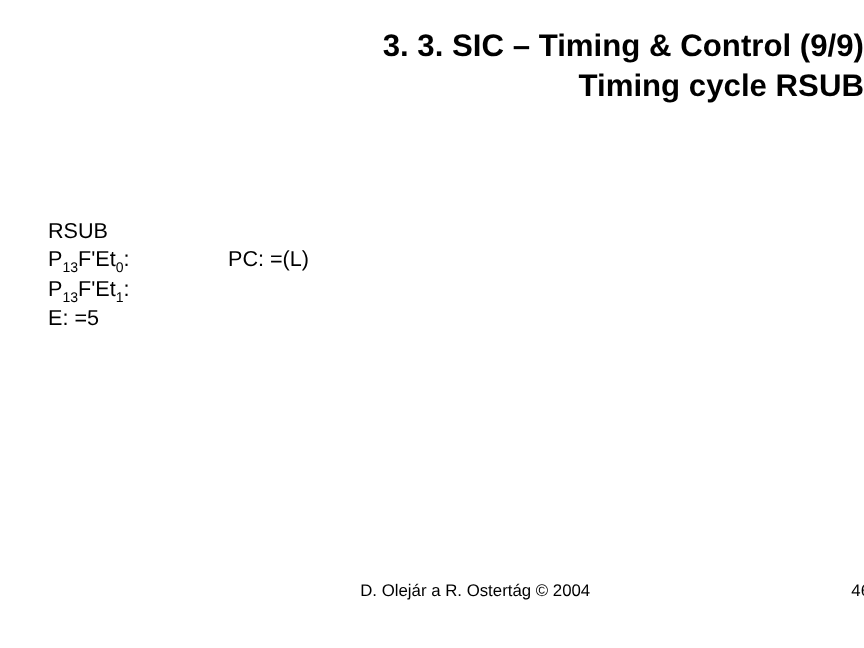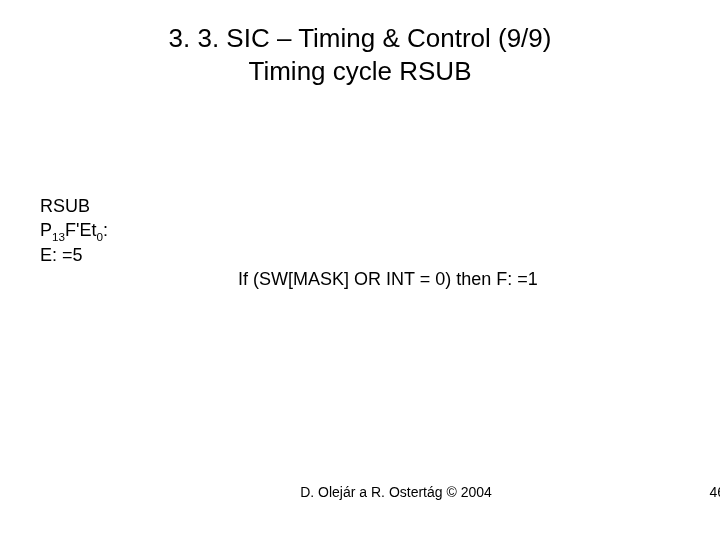--- a/index.html
+++ b/index.html
@@ -13,35 +13,35 @@
     position: relative;
     overflow: hidden;
   }
   .slide {
     width: 720px;
     height: 540px;
     position: relative;
     box-sizing: border-box;
   }
   .title {
-    text-align: center;
+    text-align: right;
     font-size: 26px;
     line-height: 1.25;
     padding-top: 22px;
-    font-weight: normal;
+    font-weight: bold;
   }
   .content {
     position: absolute;
-    top: 194px;
+    top: 180px;
     left: 40px;
     font-size: 18px;
     line-height: 1.35;
     font-weight: normal;
   }
-  .row { display: flex; gap: 48px; }
+  .row { display: flex; }
   .col-left {
     width: 150px;
   }
   .col-right {
     flex: 1;
   }
   sub {
     font-size: 0.65em;
     vertical-align: sub;
     line-height: 0;
@@ -71,30 +71,28 @@
   <div class="title">
     <span>3. 3. SIC – Timing &amp; Control (9/9)</span><br>
     <span>Timing cycle RSUB</span>
   </div>
 
   <div class="content">
     <div>RSUB</div>
 
     <div class="row">
       <div class="col-left">P<sub>13</sub>F'Et<sub>0</sub>:</div>
+      <div class="col-right">PC: =(L)</div>
     </div>
     <div class="row">
+      <div class="col-left">P<sub>13</sub>F'Et<sub>1</sub>:</div>
       <div class="col-right"></div>
     </div>
     <div class="row">
       <div class="col-right">E: =5</div>
-    </div>
-    <div class="row">
-      <div class="col-left"></div>
-      <div class="col-right">If (SW[MASK] OR INT = 0) then F: =1</div>
     </div>
   </div>
 
   <div class="footer">
     <div class="footer-center">D. Olejár a R. Ostertág © 2004</div>
     <div class="footer-right">46</div>
   </div>
 
 </div>
 

